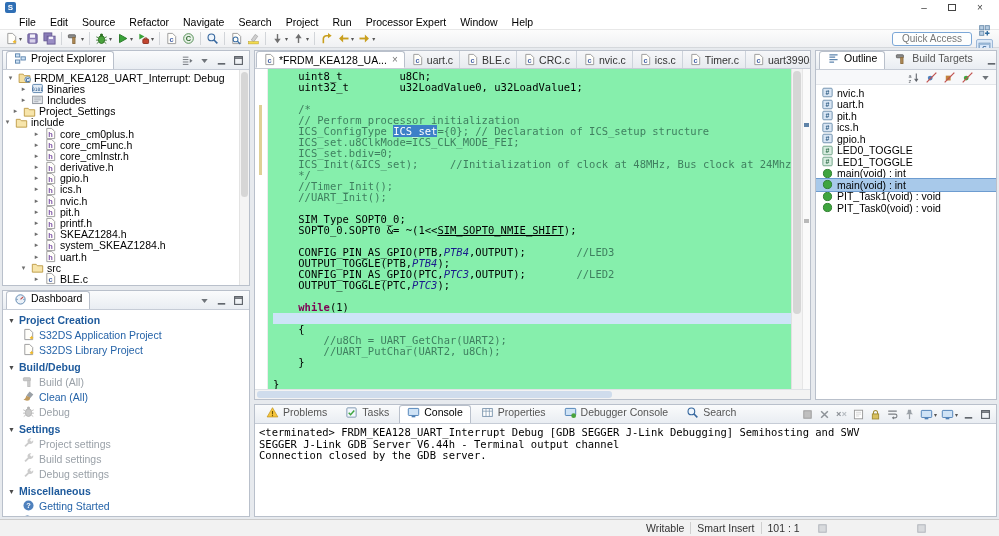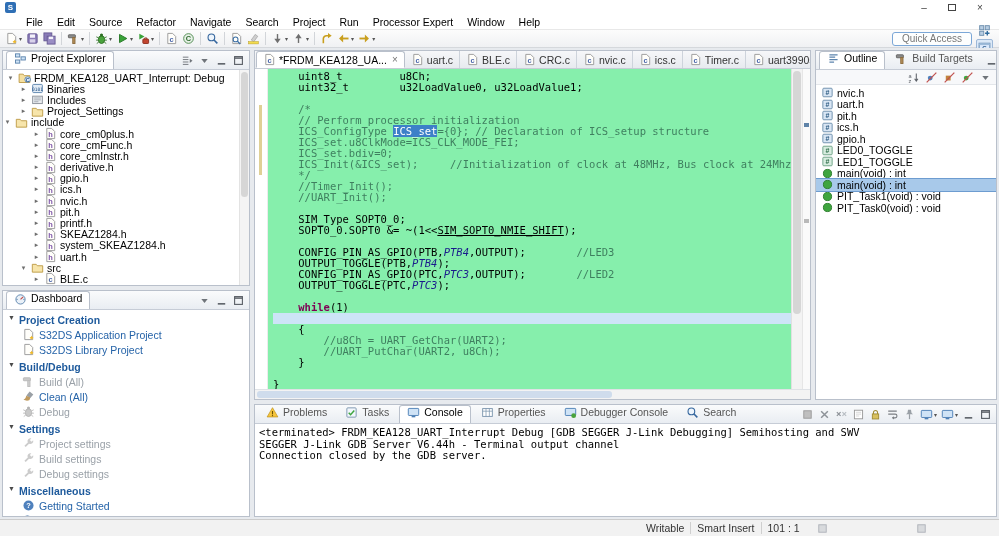--- a/index.html
+++ b/index.html
@@ -6,21 +6,21 @@
 html,body{width:999px;height:536px;overflow:hidden;background:#fff;font-family:"Liberation Sans",sans-serif;font-size:11px;color:#000;}
 .app{width:999px;height:536px;display:flex;flex-direction:column;}
 
 .titlebar{height:15px;background:#fff;display:flex;align-items:center;gap:5px;padding:0 5px;font-size:10.5px;flex:0 0 auto;}
 .appicon{width:11px;height:11px;background:#2f6fb5;color:#fff;font-size:8px;font-weight:bold;display:flex;align-items:center;justify-content:center;border-radius:2px;}
 .wtitle{white-space:nowrap;overflow:hidden;text-overflow:ellipsis;}
 .win-controls{margin-left:auto;display:flex;align-items:center;}
 .wc{width:28px;text-align:center;color:#444;font-size:10px;line-height:14px;}
 .maxbox{display:inline-block;width:8px;height:7px;border:1px solid #444;}
 
-.menubar{height:14px;background:#fff;display:flex;align-items:center;padding-left:19px;font-size:10.5px;flex:0 0 auto;}
+.menubar{height:14px;background:#fff;display:flex;align-items:center;padding-left:12px;font-size:10.5px;flex:0 0 auto;}
 .menu-item{padding:0 7px;white-space:nowrap;}
 
 .toolbar{height:19px;background:linear-gradient(#fcfcfc,#f0f1f3);border-top:1px solid #e8e8e8;border-bottom:1px solid #d5d8dc;display:flex;align-items:center;padding:0 3px;flex:0 0 auto;}
 .tb-icons{display:flex;align-items:center;}
 .tbtn{height:17px;display:flex;align-items:center;padding:0 2px;border-radius:2px;}
 .tsep{width:1px;height:13px;background:#d2d5d9;margin:0 3px;}
 .dd{font-size:6px;color:#555;margin-left:1px;}
 .toolbar-right{margin-left:auto;display:flex;align-items:center;gap:4px;padding-right:3px;}
 .qa{border:1px solid #7ba7d7;border-radius:3px;padding:0 9px;height:14px;line-height:12px;color:#777;font-size:10px;background:#fdfefe;white-space:nowrap;}
 .persp{display:flex;align-items:center;padding:1px;border:1px solid transparent;border-radius:2px;}
@@ -46,21 +46,21 @@
 
 .tree{flex:1;position:relative;padding-top:2px;overflow:hidden;font-size:10.5px;}
 .trow{height:11.2px;display:flex;align-items:center;gap:3px;white-space:nowrap;}
 .arrow{width:9px;font-size:7px;color:#6e6e6e;text-align:center;flex:0 0 auto;}
 .tlabel{overflow:hidden;text-overflow:ellipsis;}
 .pescroll{position:absolute;right:0;top:0;bottom:0;width:10px;background:#f4f4f4;border-left:1px solid #e3e3e3;}
 .pethumb{position:absolute;left:1px;right:1px;top:2px;height:58%;background:#d6d6d6;border-radius:4px;}
 
 .db-body{flex:1;padding:3px 2px;font-size:10.5px;overflow:hidden;}
 .dsec{margin-bottom:3px;}
-.dsec-h{display:flex;align-items:flex-start;gap:4px;padding:1px 3px;}
+.dsec-h{display:flex;align-items:center;gap:4px;padding:1px 3px;}
 .dtri{font-size:7px;color:#4a4a4a;}
 .dsec-title{color:#1e5a9c;font-weight:bold;}
 .ditem{display:flex;align-items:center;gap:4px;padding:1px 2px 1px 17px;color:#2563a8;white-space:nowrap;}
 .ditem.off{color:#9aa1a8;}
 .ditem.off .mi{opacity:.45;filter:grayscale(1);}
 
 .etabs{height:18px;display:flex;align-items:flex-end;background:linear-gradient(#f6f7f9,#e7eaef);border-bottom:1px solid #c6ccd6;padding-left:1px;flex:0 0 auto;}
 .etab{height:17px;display:flex;align-items:center;gap:3px;padding:0 6px;font-size:10.5px;color:#333;border-right:1px solid #cdd3db;white-space:nowrap;}
 .etab.active{background:#fff;border:1px solid #b9c0cb;border-bottom-color:#fff;border-radius:3px 3px 0 0;color:#000;}
 .etab-label{max-width:110px;overflow:hidden;text-overflow:ellipsis;}
@@ -384,21 +384,21 @@
             <div class="trow" style="padding-left:16px">
               <span class="arrow">▸</span>
               <span class="mi">
                 <svg viewBox="0 0 14 14">
                   <rect x="1.8" y="3.4" width="10.4" height="8" fill="#e9ecef" stroke="#8a9099"></rect>
                   <path d="M3.4 5.4h7.2M3.4 7.4h7.2M3.4 9.4h4.6" stroke="#9aa1aa" stroke-width=".9"></path>
                 </svg>
               </span>
               <span class="tlabel">Includes</span>
             </div>
-            <div class="trow" style="padding-left:16px">
+            <div class="trow" style="padding-left:8px">
               <span class="arrow">▸</span>
               <span class="mi">
                 <svg viewBox="0 0 14 14">
                   <path d="M1.4 3.6h4.2l1.2 1.5h5.8V12H1.4z" fill="#f7e5ab" stroke="#bd9a46"></path>
                 </svg>
               </span>
               <span class="tlabel">Project_Settings</span>
             </div>
             <div class="trow" style="">
               <span class="arrow">▾</span>

